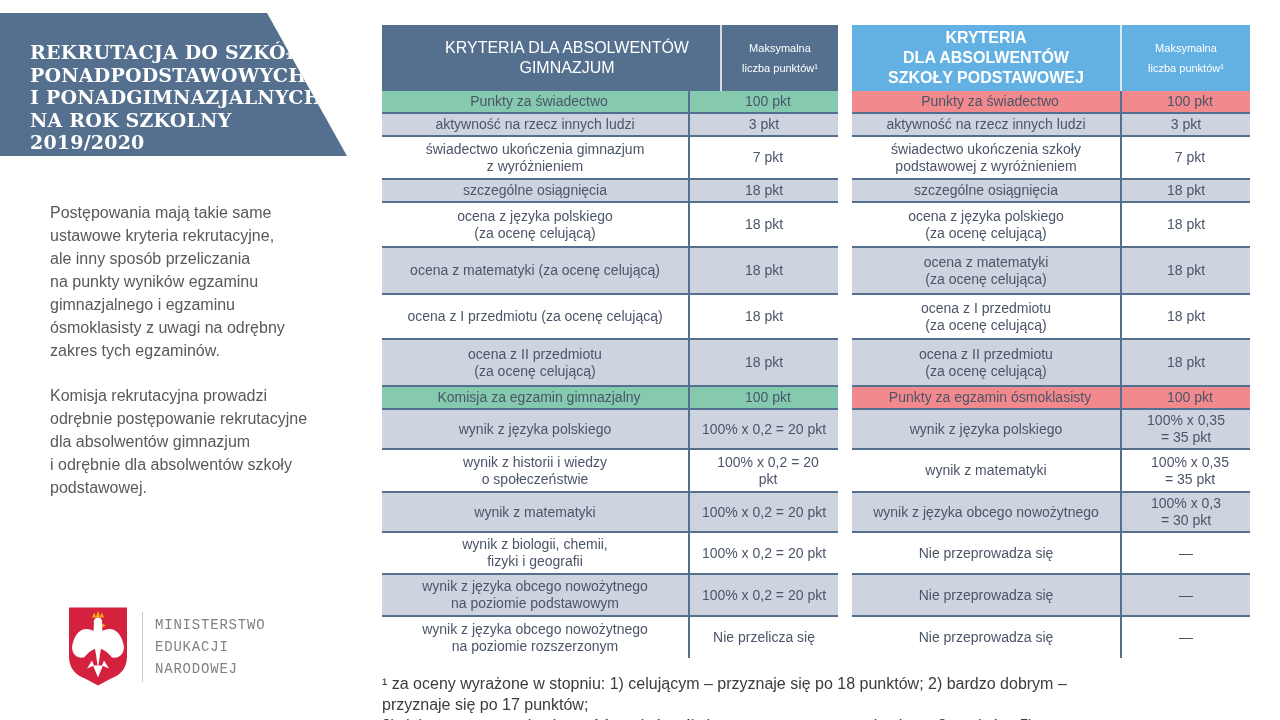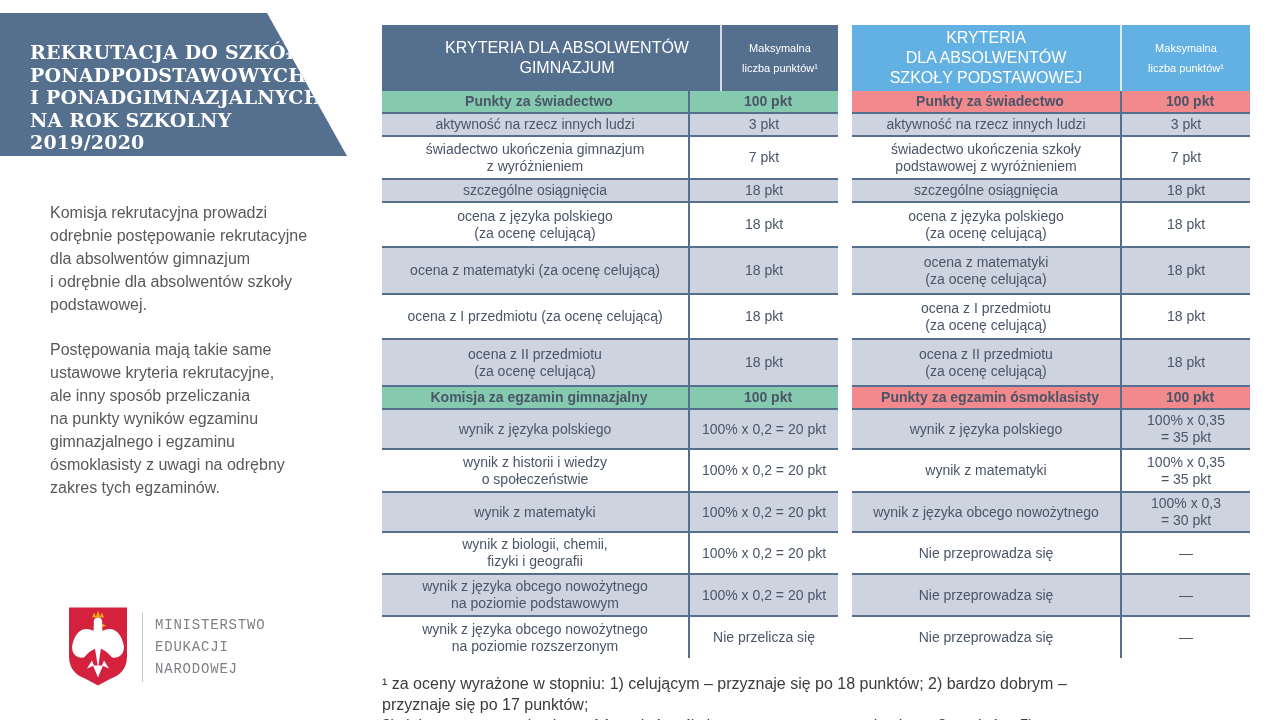--- a/index.html
+++ b/index.html
@@ -34,36 +34,36 @@
   .ptable{position:absolute;top:25px;font-size:14px;line-height:17px;color:var(--text-dark);}
   .table-gim{left:382px;width:456px;}
   .table-pod{left:852px;width:398px;}
   .t-header{display:flex;height:66px;color:#fff;font-size:16px;line-height:20px;}
   .table-gim .t-header{background:var(--slate);}
   .table-pod .t-header{background:var(--header-blue);}
   .h-cell{display:flex;align-items:center;justify-content:center;text-align:center;padding:2px 6px;}
   .t-header .h-criteria{border-right:2px solid rgba(255,255,255,.75);}
   .h-points{font-size:11px;flex:1;}
   .table-gim .h-criteria{flex:0 0 308px;margin-left:32px;}
-  .table-pod .h-criteria{flex:0 0 270px;}
+  .table-pod .h-criteria{flex:0 0 270px;font-weight:bold;}
   .t-row{display:flex;border-bottom:2px solid var(--slate);background:#fff;}
   .t-body .t-row:last-child{border-bottom:none;}
   .t-row.alt{background:var(--row-alt);}
   .table-gim .t-row.accent{background:var(--accent-green);}
   .table-pod .t-row.accent{background:var(--accent-pink);}
-  .t-row.accent .t-label,.t-row.accent .t-points{font-weight:bold;padding-left:16px;}
+  .t-row.accent .t-label,.t-row.accent .t-points{font-weight:normal;padding-left:16px;}
   .t-label,.t-points{display:flex;align-items:center;justify-content:center;text-align:center;padding:2px 8px;}
   .t-label{border-right:2px solid var(--slate);}
   .table-gim .t-label{flex:0 0 308px;}
   .table-pod .t-label{flex:0 0 270px;}
   .t-points{flex:1;}
   
   .t-body .t-row:nth-child(1),.t-body .t-row:nth-child(2),
   .t-body .t-row:nth-child(4),.t-body .t-row:nth-child(9){min-height:23px;}
-  .t-body .t-row:nth-child(3),.t-body .t-row:nth-child(11){min-height:43px;}
+  .t-body .t-row:nth-child(3),.t-body .t-row:nth-child(11){min-height:43px;gap:8px;}
   .t-body .t-row:nth-child(5),.t-body .t-row:nth-child(7){min-height:45px;}
   .t-body .t-row:nth-child(6),.t-body .t-row:nth-child(8){min-height:47px;}
   .t-body .t-row:nth-child(10),.t-body .t-row:nth-child(12){min-height:40px;}
   .t-body .t-row:nth-child(13),.t-body .t-row:nth-child(14){min-height:42px;}
   .t-body .t-row:nth-child(15){min-height:41px;}
 
   
   .footnote{position:absolute;left:382px;top:673px;width:746px;
     font-size:16px;line-height:21px;color:#3C3C3C;}
 
@@ -78,32 +78,32 @@
 <body>
 
 <div class="banner">
   <div class="banner-title pre">REKRUTACJA DO SZKÓŁ
 PONADPODSTAWOWYCH
 I PONADGIMNAZJALNYCH
 NA ROK SZKOLNY 2019/2020</div>
 </div>
 
 <div class="intro">
-  <p class="pre">Komisja rekrutacyjna prowadzi
-odrębnie postępowanie rekrutacyjne
-dla absolwentów gimnazjum
-i odrębnie dla absolwentów szkoły
-podstawowej.</p>
   <p class="pre">Postępowania mają takie same
 ustawowe kryteria rekrutacyjne,
 ale inny sposób przeliczania
 na punkty wyników egzaminu
 gimnazjalnego i egzaminu
 ósmoklasisty z uwagi na odrębny
 zakres tych egzaminów.</p>
+  <p class="pre">Komisja rekrutacyjna prowadzi
+odrębnie postępowanie rekrutacyjne
+dla absolwentów gimnazjum
+i odrębnie dla absolwentów szkoły
+podstawowej.</p>
 </div>
 
 <div class="ptable table-gim">
   <div class="t-header">
     <div class="h-cell h-criteria pre">KRYTERIA DLA ABSOLWENTÓW
 GIMNAZJUM</div>
     <div class="h-cell h-points pre">Maksymalna
 liczba punktów¹</div>
   </div>
   <div class="t-body">

